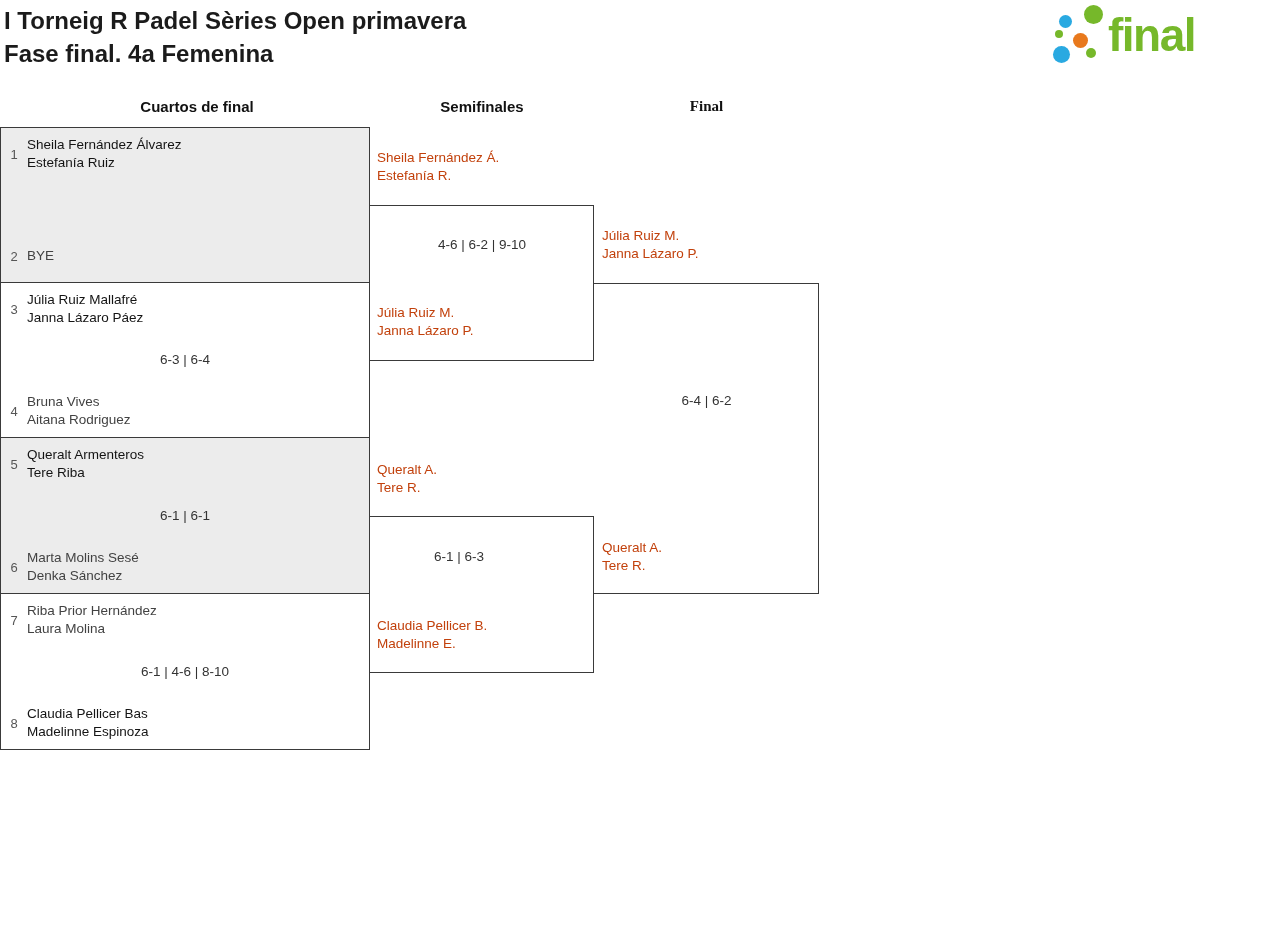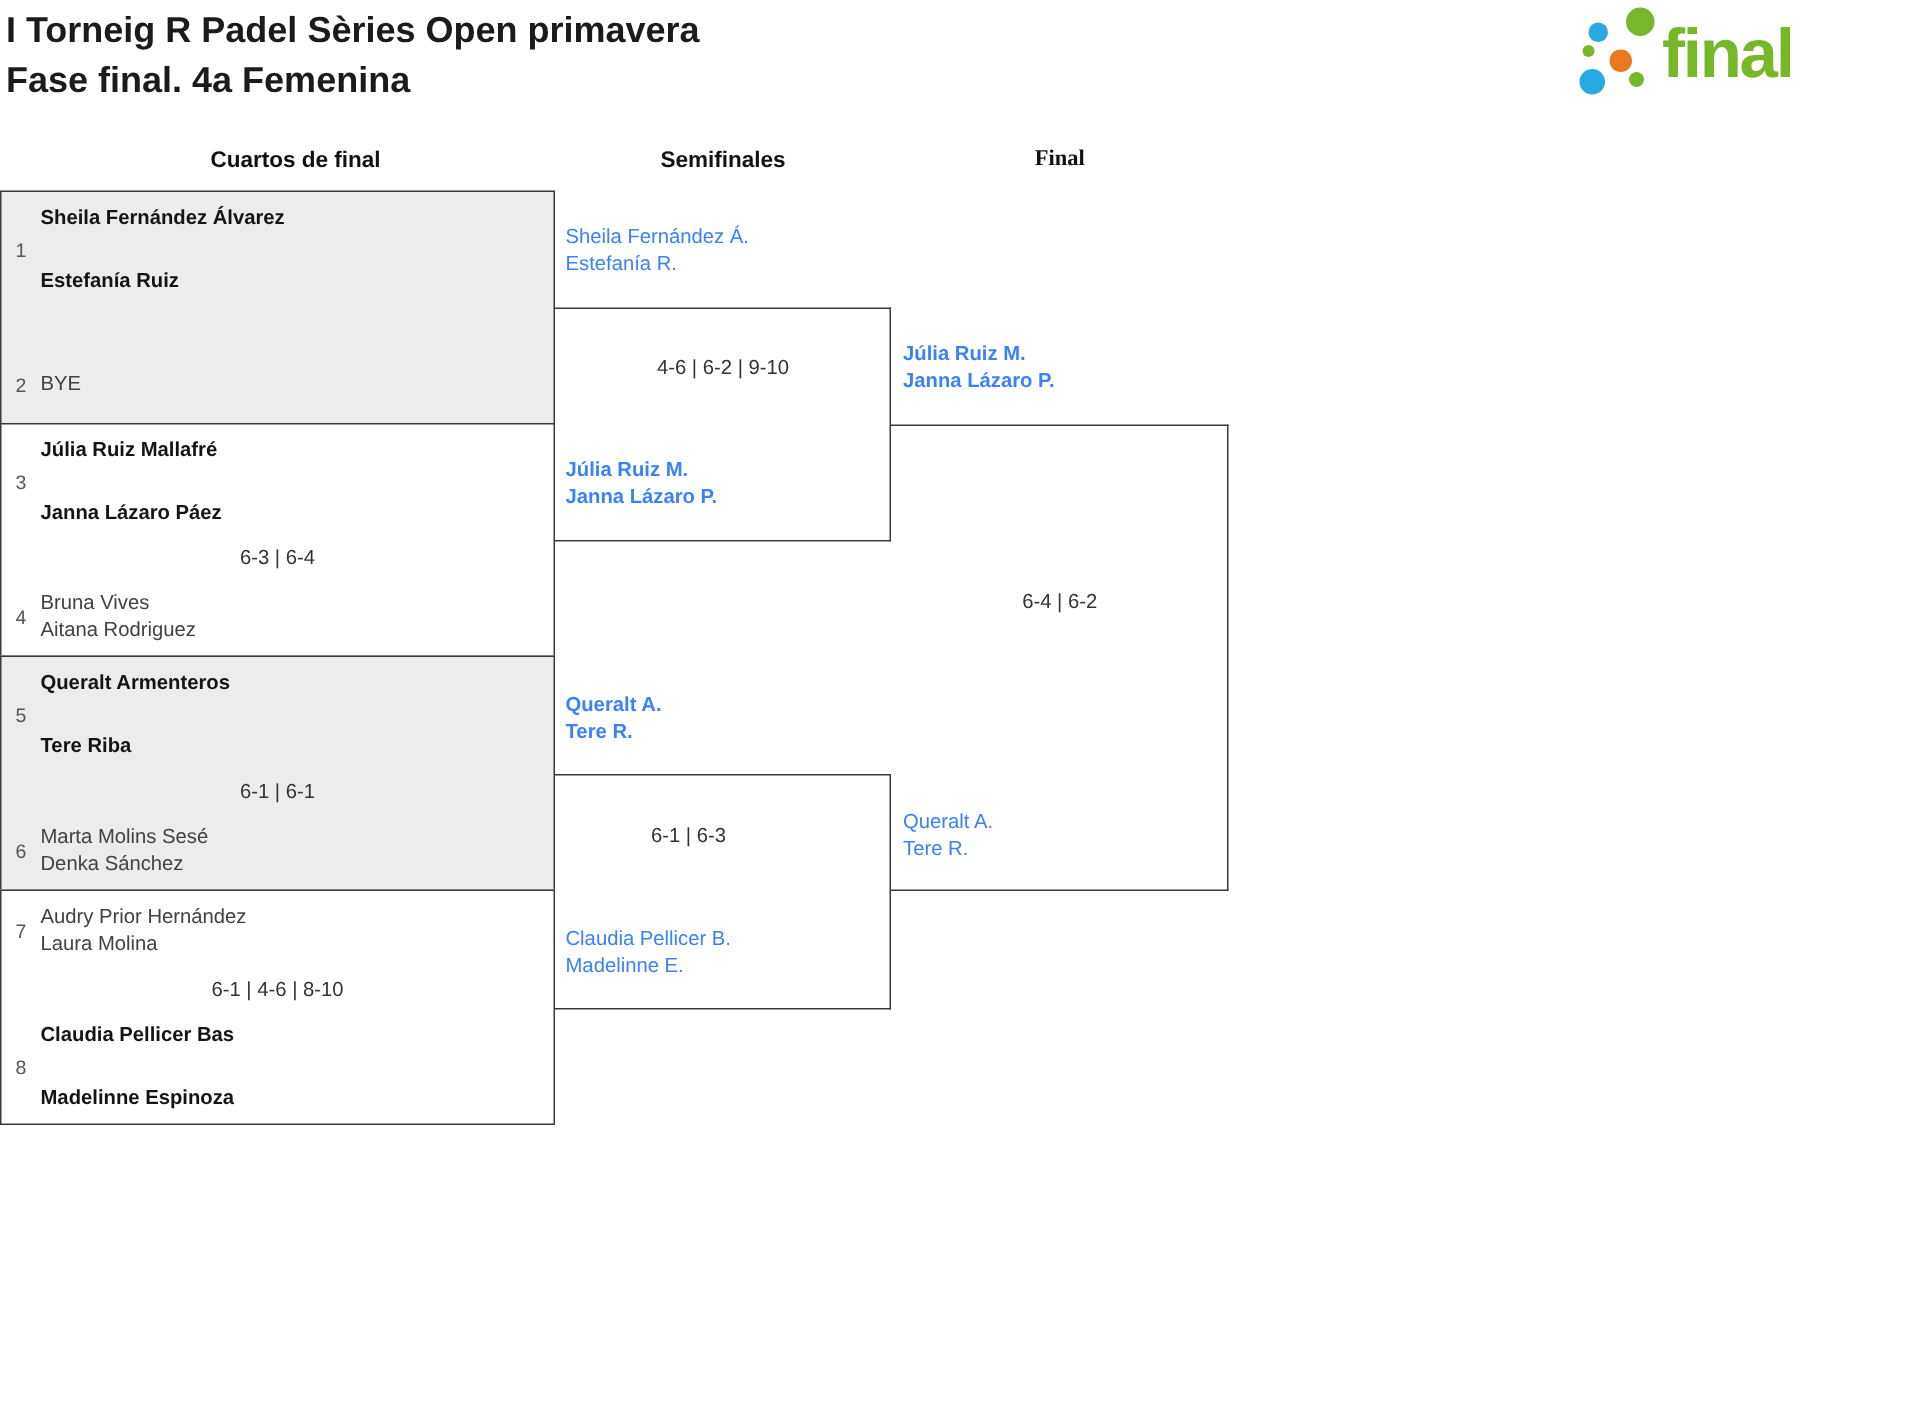--- a/index.html
+++ b/index.html
@@ -45,33 +45,33 @@
   .qf2 { top: 282px; height: 156px; background: #ffffff; }
   .qf3 { top: 437px; height: 157px; background: #ececec; }
   .qf4 { top: 593px; height: 157px; background: #ffffff; }
 
   .team-row { display: flex; align-items: center; }
   .seed { width: 26px; flex: none; text-align: center; font-size: 13px; color: #565656; }
   .names {
     font-size: 13.5px; line-height: 18px; color: #424242;
     min-height: 36px; display: flex; flex-direction: column; justify-content: center;
   }
-  .bold { font-weight: 700; color: #141414; gap: 24px; }
+  .bold { font-weight: 400; color: #141414; }
   .match-score { text-align: center; font-size: 13.5px; color: #333; line-height: 18px; }
 
   
   .adv-box {
     position: absolute; background: transparent;
     border-top: 1px solid #3a3a3a; border-right: 1px solid #3a3a3a; border-bottom: 1px solid #3a3a3a;
   }
   .sf1 { left: 370px; top: 205px; width: 224px; height: 156px; }
   .sf2 { left: 370px; top: 516px; width: 224px; height: 157px; }
   .fin { left: 594px; top: 283px; width: 225px; height: 311px; }
 
-  .adv-team { position: absolute; font-size: 13.5px; line-height: 18px; color: #3b82f6; }
+  .adv-team { position: absolute; font-size: 13.5px; line-height: 18px; color: #c2410c; }
   .adv-score { position: absolute; text-align: center; font-size: 13.5px; color: #333; line-height: 18px; }
   .sf-score-1  { left: 370px; top: 236px; width: 224px; }
   .sf-score-2  { left: 370px; top: 548px; width: 178px; }
   .fin-score   { left: 594px; top: 392px; width: 225px; }
 
   .sf1-top    { left: 377px; top: 149px; }
   .sf1-bottom { left: 377px; top: 304px; }
   .sf2-top    { left: 377px; top: 461px; }
   .sf2-bottom { left: 377px; top: 617px; }
   .fin-top    { left: 602px; top: 227px; }
@@ -152,21 +152,21 @@
         <div>Marta Molins Sesé</div>
         <div>Denka Sánchez</div>
       </div>
     </div>
   </div>
 
   <div class="match qf4">
     <div class="team-row">
       <span class="seed">7</span>
       <div class="names">
-        <div>Audry Prior Hernández</div>
+        <div>Riba Prior Hernández</div>
         <div>Laura Molina</div>
       </div>
     </div>
     <div class="match-score">6-1 | 4-6 | 8-10</div>
     <div class="team-row">
       <span class="seed">8</span>
       <div class="names bold">
         <div>Claudia Pellicer Bas</div>
         <div>Madelinne Espinoza</div>
       </div>

